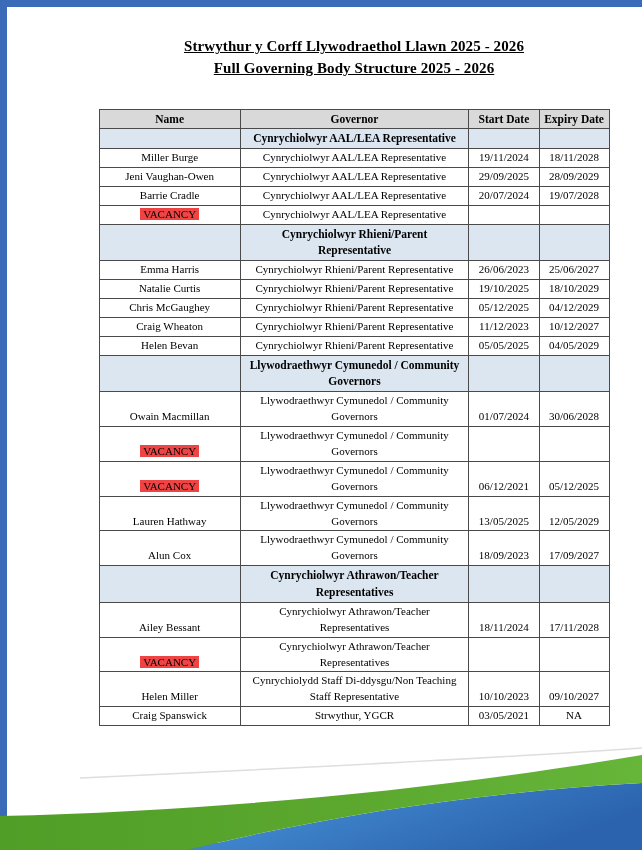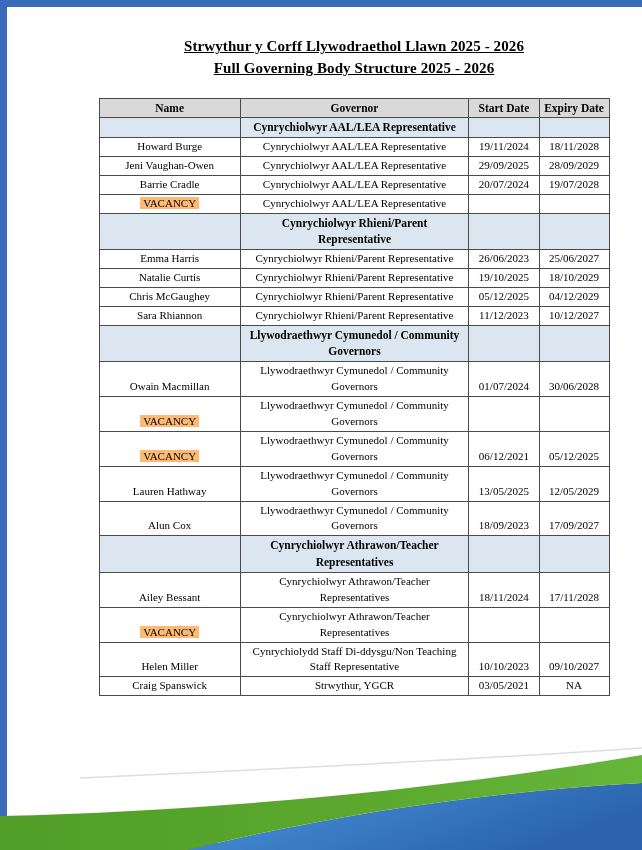--- a/index.html
+++ b/index.html
@@ -10,31 +10,31 @@
   .frame {
     position:absolute; inset:0; border:7px solid #3a6bb9;
     box-sizing:border-box; z-index:1; pointer-events:none;
   }
   .titles { padding-top:36px; text-align:center; position:relative; z-index:2; }
   .title {
     font-weight:bold; font-size:15px; text-decoration:underline;
     line-height:1.45; letter-spacing:.1px;
   }
   table {
-    width:511px; margin:18px auto 0; border-collapse:collapse;
+    width:511px; margin:29px auto 0; border-collapse:collapse;
     table-layout:fixed; position:relative; z-index:2;
   }
   th, td {
     border:1px solid #4a4a4a; text-align:center; vertical-align:bottom;
     font-size:11px; line-height:1.45; padding:1px 3px; overflow:hidden;
   }
   th { background:#d9d9d9; font-size:11.5px; vertical-align:middle; }
   tr.section td { background:#dce6f1; font-weight:bold; font-size:11.5px; vertical-align:middle; }
   td.governor { white-space:pre-line; }
-  .hl { background:#fdba74; padding:0 3px; }
+  .hl { background:#ef4444; padding:0 3px; }
   .swoosh {
     position:absolute; left:0; bottom:0; width:642px; height:120px;
     z-index:3; display:block; pointer-events:none;
   }
 </style>
 </head>
 <body>
 
 <div class="page">
 
@@ -61,21 +61,21 @@
       </tr>
     </thead>
     <tbody id="table-body">
         <tr class="section">
           <td></td>
           <td class="governor">Cynrychiolwyr AAL/LEA Representative</td>
           <td></td>
           <td></td>
         </tr>
         <tr>
-          <td>Howard Burge</td>
+          <td>Miller Burge</td>
           <td class="governor">Cynrychiolwyr AAL/LEA Representative</td>
           <td>19/11/2024</td>
           <td>18/11/2028</td>
         </tr>
         <tr>
           <td>Jeni Vaughan-Owen</td>
           <td class="governor">Cynrychiolwyr AAL/LEA Representative</td>
           <td>29/09/2025</td>
           <td>28/09/2029</td>
         </tr>
@@ -110,24 +110,30 @@
           <td>19/10/2025</td>
           <td>18/10/2029</td>
         </tr>
         <tr>
           <td>Chris McGaughey</td>
           <td class="governor">Cynrychiolwyr Rhieni/Parent Representative</td>
           <td>05/12/2025</td>
           <td>04/12/2029</td>
         </tr>
         <tr>
-          <td>Sara Rhiannon</td>
+          <td>Craig Wheaton</td>
           <td class="governor">Cynrychiolwyr Rhieni/Parent Representative</td>
           <td>11/12/2023</td>
           <td>10/12/2027</td>
+        </tr>
+        <tr>
+          <td>Helen Bevan</td>
+          <td class="governor">Cynrychiolwyr Rhieni/Parent Representative</td>
+          <td>05/05/2025</td>
+          <td>04/05/2029</td>
         </tr>
         <tr class="section">
           <td></td>
           <td class="governor">Llywodraethwyr Cymunedol / Community
 Governors</td>
           <td></td>
           <td></td>
         </tr>
         <tr>
           <td>Owain Macmillan</td>

